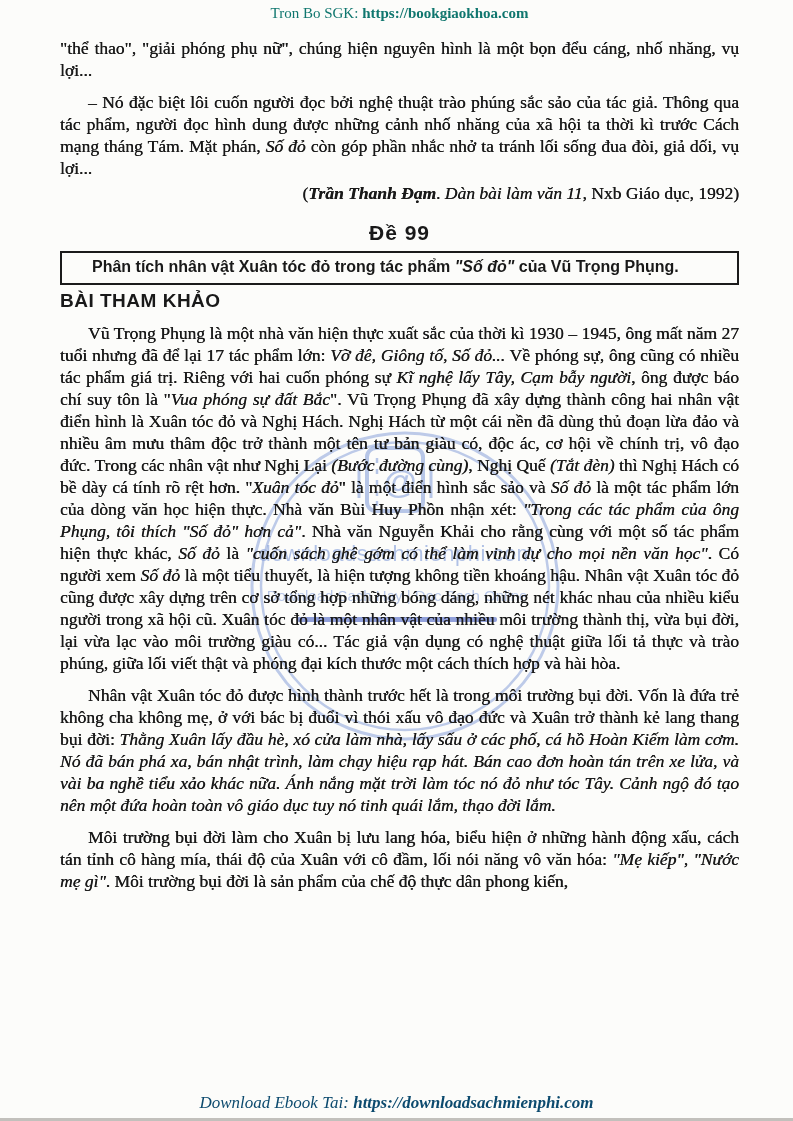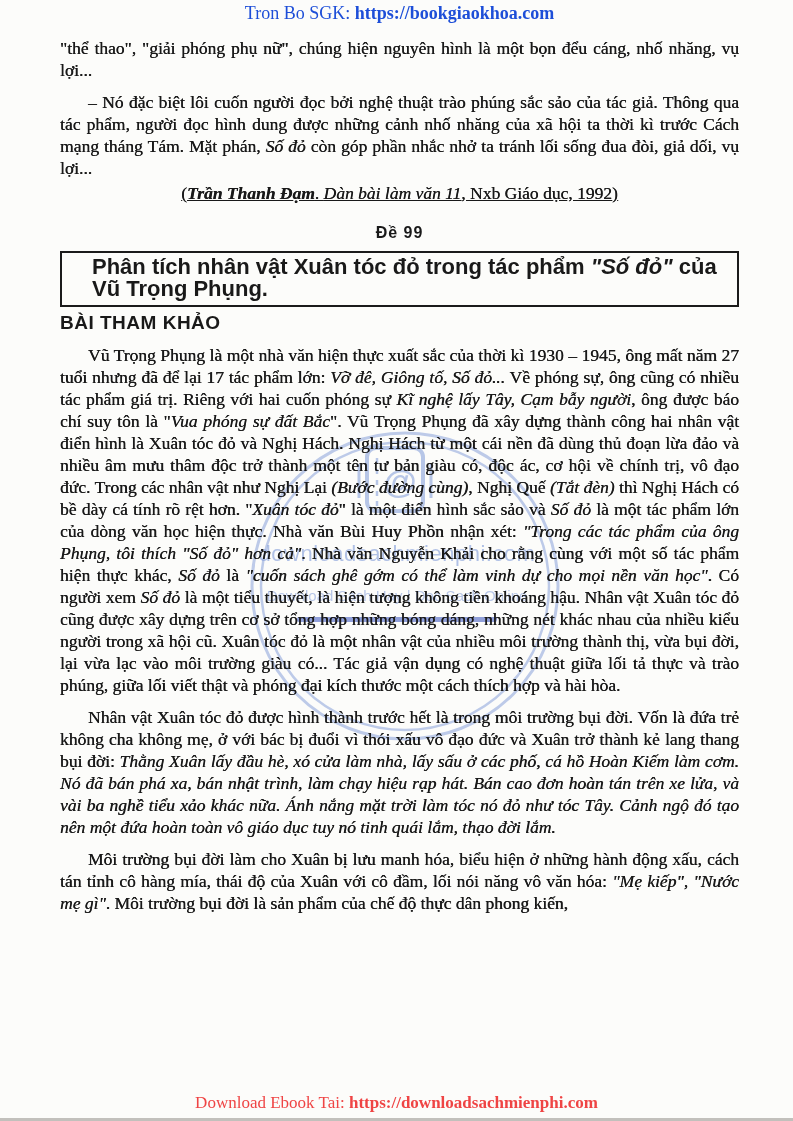--- a/index.html
+++ b/index.html
@@ -9,61 +9,62 @@
     background:#fcfcfa;
     overflow:hidden;
     font-family:"Liberation Serif","DejaVu Serif",serif;
     color:#191919;
   }
   
   .wm-layer{position:absolute;inset:0;z-index:1;pointer-events:none;}
   
   .content{position:relative;z-index:2;padding:2px 54px 0 60px;}
   .top-link{
-    text-align:center;font-size:18px;line-height:20px;
-    color:#1d4ed8;margin-top:1px;font-family:Liberation Serif, serif;
+    text-align:center;font-size:15px;line-height:20px;
+    color:#0f766e;margin-top:1px;font-family:Liberation Serif, serif;
   }
   .top-link .url{font-weight:bold;}
   .para{
     font-size:17.5px;line-height:22px;text-align:justify;
     margin:10px 0 0 0;
     text-shadow:0.3px 0 0 #222;
   }
   .para.flush{text-indent:0;margin-top:14px;}
   .para.indent{text-indent:28px;}
   .para .i{font-style:italic;}
   .attribution{
-    font-size:17.5px;line-height:22px;text-align:center;
-    margin-top:3px;text-shadow:0.3px 0 0 #222;text-decoration:underline;
+    font-size:17.5px;line-height:22px;text-align:right;
+    margin-top:3px;text-shadow:0.3px 0 0 #222;
   }
   .attribution .i{font-style:italic;}
   .attribution .bi{font-style:italic;font-weight:bold;}
   .heading{font-family:"Liberation Sans","DejaVu Sans",sans-serif;font-weight:bold;}
   .heading.left{font-size:18px;line-height:21px;margin-top:9px;}
   .heading.center{
-    text-align:center;font-size:16px;line-height:24px;margin-top:17px;letter-spacing:1px;
+    text-align:center;font-size:21px;line-height:24px;margin-top:17px;letter-spacing:1px;
   }
   .heading.center-sub{
     font-size:19px;line-height:22px;margin-top:5px;letter-spacing:0.5px;
   }
   .prompt-box{
     border:2px solid #1b1b1b;
     margin-top:6px;
     padding:3px 10px 5px 30px;
     font-family:"Liberation Sans","DejaVu Sans",sans-serif;
-    font-weight:bold;font-size:22px;line-height:22px;
+    font-weight:bold;font-size:16px;line-height:22px;
   }
   .prompt-box .i{font-style:italic;}
   .page-number{
     font-size:18px;margin-top:6px;text-shadow:0.3px 0 0 #222;
   }
   .bottom-link{
     position:absolute;left:0;right:0;bottom:8px;z-index:2;
-    text-align:center;font-size:17px;color:#ef4444;
+    text-align:center;font-size:17px;color:#0c4a6e;
     font-family:"Liberation Serif","DejaVu Serif",serif;
+    font-style:italic;
   }
   .bottom-link .url{font-weight:bold;}
   .scan-edge{
     position:absolute;left:0;right:0;bottom:0;height:3px;
     background:#c2c0bc;z-index:3;
   }
 </style>
 </head>
 <body>
 
@@ -94,21 +95,21 @@
 
     <div>
         <div class="para flush"><span>"thể thao", "giải phóng phụ nữ", chúng hiện nguyên hình là một bọn đểu cáng, nhố nhăng, vụ lợi...</span></div>
         <div class="para indent"><span>– Nó đặc biệt lôi cuốn người đọc bởi nghệ thuật trào phúng sắc sảo của tác giả. Thông qua tác phẩm, người đọc hình dung được những cảnh nhố nhăng của xã hội ta thời kì trước Cách mạng tháng Tám. Mặt phán, </span><span class="i">Số đỏ</span><span> còn góp phần nhắc nhở ta tránh lối sống đua đòi, giả dối, vụ lợi...</span></div>
         <div class="attribution"><span>(</span><span class="bi">Trần Thanh Đạm</span><span>. </span><span class="i">Dàn bài làm văn 11</span><span>, Nxb Giáo dục, 1992)</span></div>
         <div class="heading center">Đề 99</div>
         <div class="prompt-box"><span>Phân tích nhân vật Xuân tóc đỏ trong tác phẩm </span><span class="i">"Số đỏ"</span><span> của Vũ Trọng Phụng.</span></div>
         <div class="heading center-sub">BÀI THAM KHẢO</div>
         <div class="para indent"><span>Vũ Trọng Phụng là một nhà văn hiện thực xuất sắc của thời kì 1930 – 1945, ông mất năm 27 tuổi nhưng đã để lại 17 tác phẩm lớn: </span><span class="i">Vỡ đê, Giông tố, Số đỏ...</span><span> Về phóng sự, ông cũng có nhiều tác phẩm giá trị. Riêng với hai cuốn phóng sự </span><span class="i">Kĩ nghệ lấy Tây, Cạm bẫy người</span><span>, ông được báo chí suy tôn là "</span><span class="i">Vua phóng sự đất Bắc</span><span>". Vũ Trọng Phụng đã xây dựng thành công hai nhân vật điển hình là Xuân tóc đỏ và Nghị Hách. Nghị Hách từ một cái nền đã dùng thủ đoạn lừa đảo và nhiều âm mưu thâm độc trở thành một tên tư bản giàu có, độc ác, cơ hội về chính trị, vô đạo đức. Trong các nhân vật như Nghị Lại </span><span class="i">(Bước đường cùng)</span><span>, Nghị Quế </span><span class="i">(Tắt đèn)</span><span> thì Nghị Hách có bề dày cá tính rõ rệt hơn. "</span><span class="i">Xuân tóc đỏ</span><span>" là một điển hình sắc sảo và </span><span class="i">Số đỏ</span><span> là một tác phẩm lớn của dòng văn học hiện thực. Nhà văn Bùi Huy Phồn nhận xét: </span><span class="i">"Trong các tác phẩm của ông Phụng, tôi thích "Số đỏ" hơn cả"</span><span>. Nhà văn Nguyễn Khải cho rằng cùng với một số tác phẩm hiện thực khác, </span><span class="i">Số đỏ</span><span> là </span><span class="i">"cuốn sách ghê gớm có thể làm vinh dự cho mọi nền văn học"</span><span>. Có người xem </span><span class="i">Số đỏ</span><span> là một tiểu thuyết, là hiện tượng không tiền khoáng hậu. Nhân vật Xuân tóc đỏ cũng được xây dựng trên cơ sở tổng hợp những bóng dáng, những nét khác nhau của nhiều kiểu người trong xã hội cũ. Xuân tóc đỏ là một nhân vật của nhiều môi trường thành thị, vừa bụi đời, lại vừa lạc vào môi trường giàu có... Tác giả vận dụng có nghệ thuật giữa lối tả thực và trào phúng, giữa lối viết thật và phóng đại kích thước một cách thích hợp và hài hòa.</span></div>
         <div class="para indent"><span>Nhân vật Xuân tóc đỏ được hình thành trước hết là trong môi trường bụi đời. Vốn là đứa trẻ không cha không mẹ, ở với bác bị đuổi vì thói xấu vô đạo đức và Xuân trở thành kẻ lang thang bụi đời: </span><span class="i">Thằng Xuân lấy đầu hè, xó cửa làm nhà, lấy sấu ở các phố, cá hồ Hoàn Kiếm làm cơm. Nó đã bán phá xa, bán nhật trình, làm chạy hiệu rạp hát. Bán cao đơn hoàn tán trên xe lửa, và vài ba nghề tiểu xảo khác nữa. Ánh nắng mặt trời làm tóc nó đỏ như tóc Tây. Cảnh ngộ đó tạo nên một đứa hoàn toàn vô giáo dục tuy nó tinh quái lắm, thạo đời lắm.</span></div>
-        <div class="para indent"><span>Môi trường bụi đời làm cho Xuân bị lưu manh hóa, biểu hiện ở những hành động xấu, cách tán tỉnh cô hàng mía, thái độ của Xuân với cô đầm, lối nói năng vô văn hóa: </span><span class="i">"Mẹ kiếp", "Nước mẹ gì"</span><span>. Môi trường bụi đời là sản phẩm của chế độ thực dân phong kiến,</span></div>
+        <div class="para indent"><span>Môi trường bụi đời làm cho Xuân bị lưu lang hóa, biểu hiện ở những hành động xấu, cách tán tỉnh cô hàng mía, thái độ của Xuân với cô đầm, lối nói năng vô văn hóa: </span><span class="i">"Mẹ kiếp", "Nước mẹ gì"</span><span>. Môi trường bụi đời là sản phẩm của chế độ thực dân phong kiến,</span></div>
       </div>
 
   </div>
 
   <div class="bottom-link"><span>Download Ebook Tai: </span><span class="url">https://downloadsachmienphi.com</span></div>
 
   <div class="scan-edge"></div>
 </div>
 
 </body></html>

